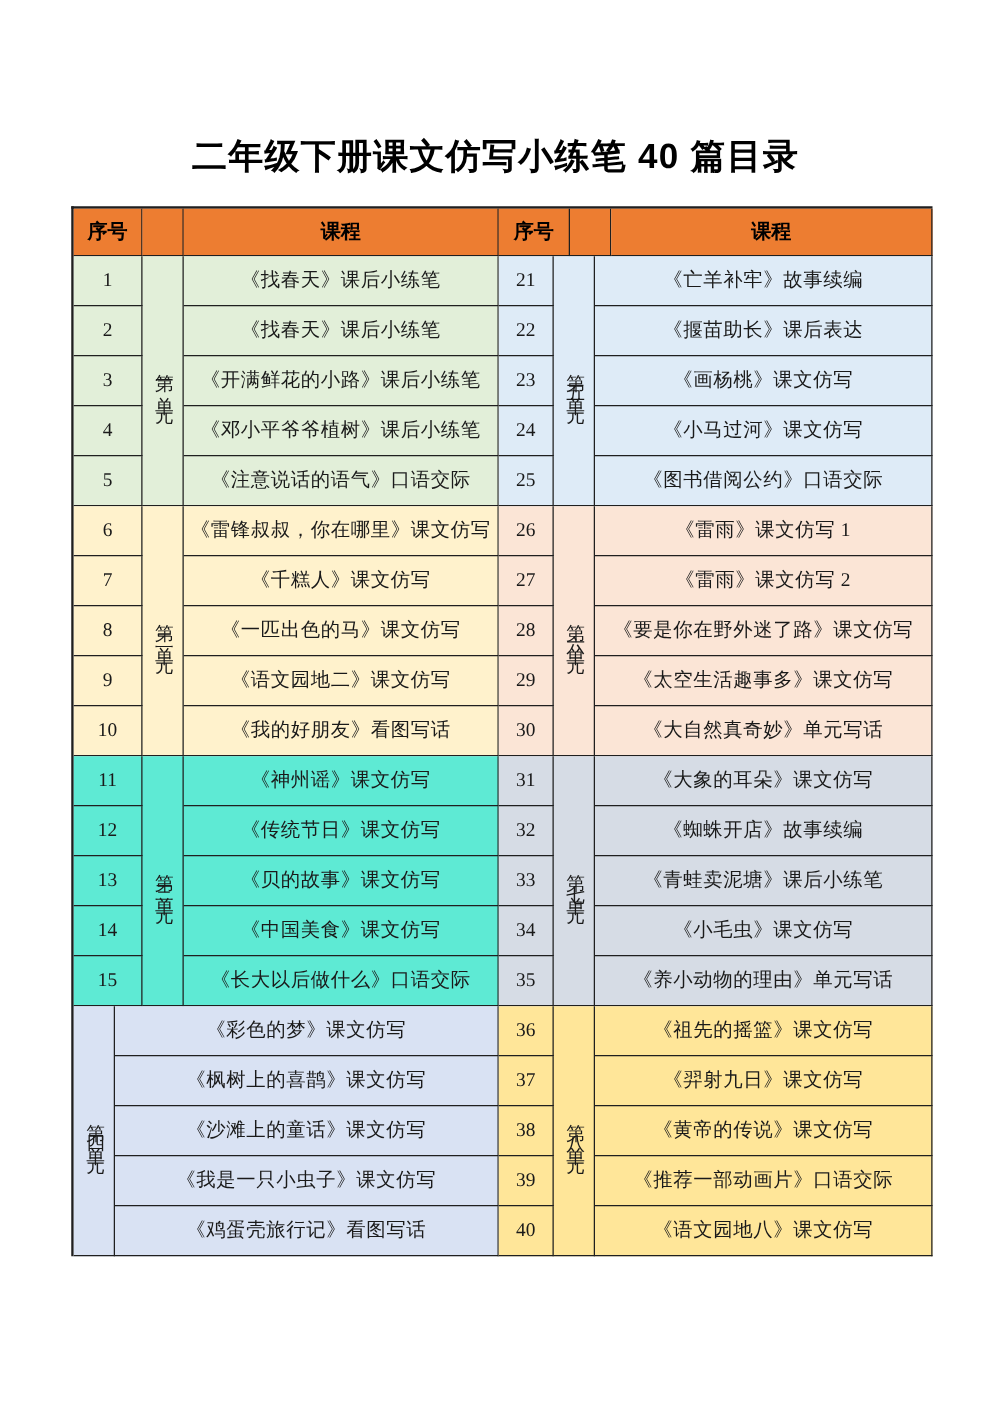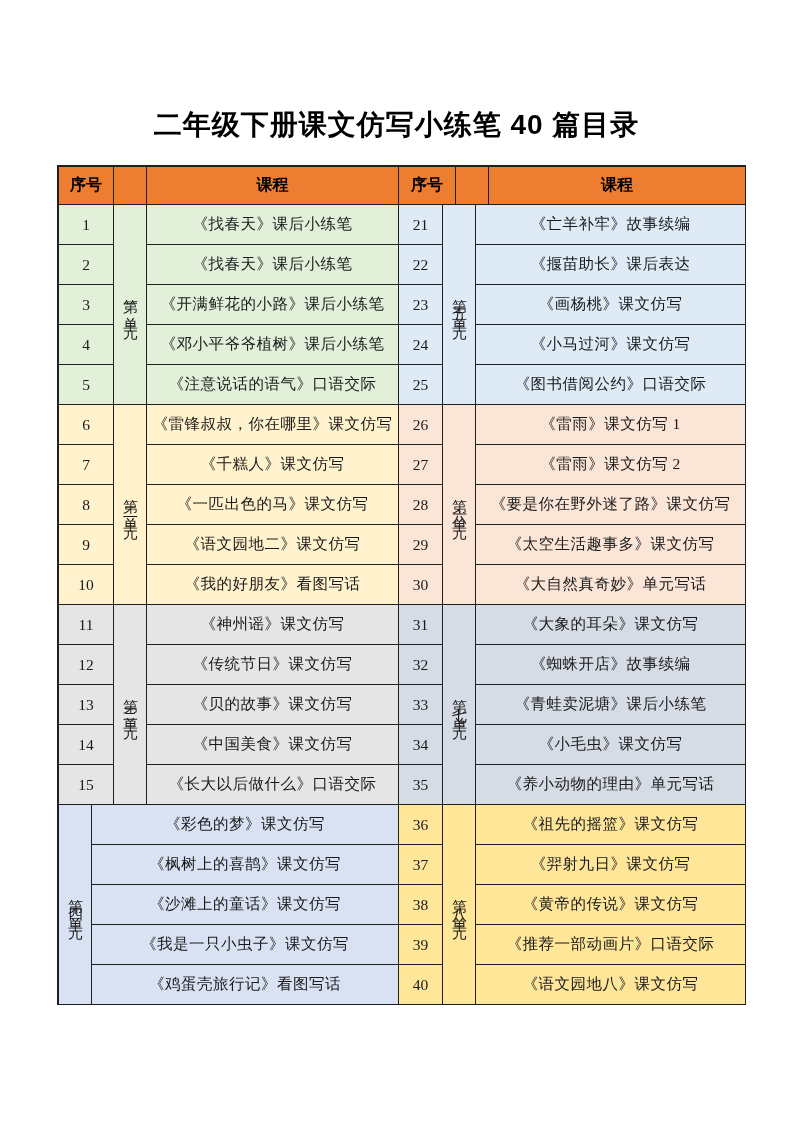--- a/index.html
+++ b/index.html
@@ -135,21 +135,21 @@
     </div>
     <div class="col col-courses">
           <div class="cell course-cell">《雷锋叔叔，你在哪里》课文仿写</div>
           <div class="cell course-cell">《千糕人》课文仿写</div>
           <div class="cell course-cell">《一匹出色的马》课文仿写</div>
           <div class="cell course-cell">《语文园地二》课文仿写</div>
           <div class="cell course-cell">《我的好朋友》看图写话</div>
         </div>
   </div>
 
-  <div class="section" style="background: #e5e5e5;">
+  <div class="section" style="background: #5eead4;">
     <div class="col col-nums">
           <div class="cell num-cell">11</div>
           <div class="cell num-cell">12</div>
           <div class="cell num-cell">13</div>
           <div class="cell num-cell">14</div>
           <div class="cell num-cell">15</div>
         </div>
     <div class="col col-unit">
       <div class="cell unit-cell">第三单元</div>
     </div>

